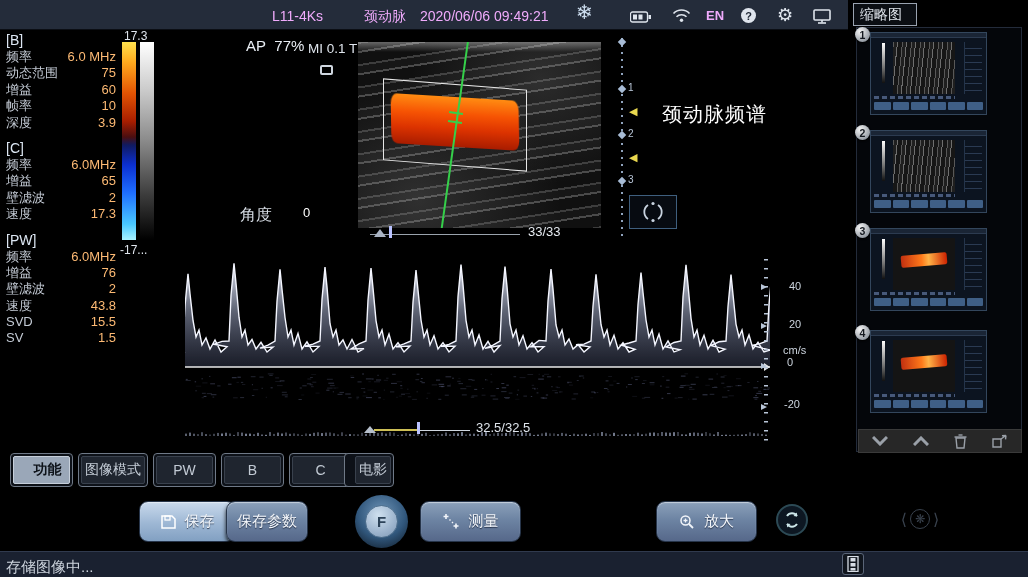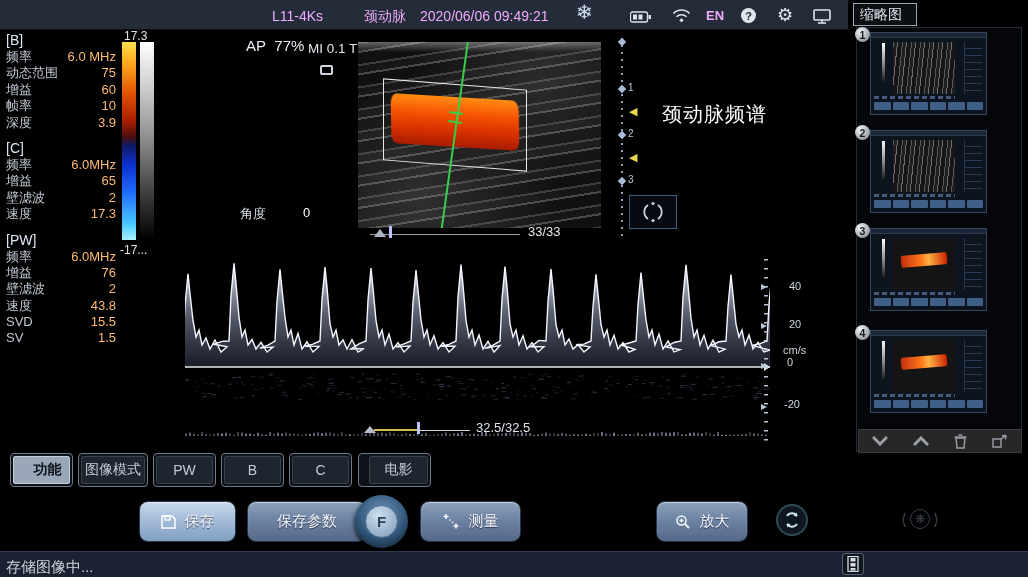--- a/index.html
+++ b/index.html
@@ -31,21 +31,21 @@
   .cbar-bottom{position:absolute;left:120px;top:243px;font-size:12px;color:#dfe5ed;}
   .cbar-color{position:absolute;left:122px;top:42px;width:14px;height:198px;
     background:linear-gradient(180deg,#ffe14d 0%,#ffab1e 10%,#e25303 26%,#a81e00 40%,#4a0e10 48%,#101a60 52%,#0b2fd0 62%,#1e6dff 76%,#49c8ff 92%,#a8f2ff 100%);}
   .cbar-gray{position:absolute;left:140px;top:42px;width:14px;height:198px;
     background:linear-gradient(180deg,#ffffff 0%,#c9c9c9 25%,#8a8a8a 50%,#3a3a3a 78%,#000 100%);}
 
   
   .ap-text{position:absolute;left:246px;top:37px;font-size:15px;color:#e9eef4;}
   .mi-text{position:absolute;left:308px;top:41px;font-size:13.5px;color:#dfe5ed;}
   .frame-ic{position:absolute;left:320px;top:65px;width:13px;height:10px;border:2px solid #cfd6df;border-radius:2px;}
-  .angle-label{position:absolute;left:240px;top:205px;font-size:13px;color:#d7dde5;text-align:center;}
+  .angle-label{position:absolute;left:240px;top:205px;font-size:16px;color:#d7dde5;text-align:center;}
   .angle-value{position:absolute;left:303px;top:205px;font-size:13px;color:#fff;}
 
   
   .bmode{position:absolute;left:358px;top:42px;width:243px;height:186px;overflow:hidden;background:
     radial-gradient(ellipse at 25% 85%, rgba(190,190,190,.18), transparent 55%),
     radial-gradient(ellipse at 75% 20%, rgba(200,200,200,.15), transparent 50%),
     repeating-linear-gradient(171deg,#3d3d3d 0 2px,#161616 2px 9px,#4a4a4a 9px 11px,#101010 11px 22px),
     linear-gradient(#1d1d1d,#0b0b0b);}
   .bmode::before{content:"";position:absolute;left:0;top:0;right:0;height:10px;background:linear-gradient(180deg,rgba(255,255,255,.35),transparent);}
   .cbox{position:absolute;left:25px;top:42px;width:144px;height:82px;border:1px solid #e6e6e6;transform:skewY(4.5deg);}
@@ -761,46 +761,46 @@
     </div>
   <div class="tab" style="left:153px;width:63px;">
       <div class="tab-inner">PW</div>
     </div>
   <div class="tab" style="left:221px;width:63px;">
       <div class="tab-inner">B</div>
     </div>
   <div class="tab" style="left:289px;width:63px;">
       <div class="tab-inner">C</div>
     </div>
-  <div class="tab" style="left:358px;width:73px;padding-left:10px;">
+  <div class="tab" style="left:344px;width:50px;padding-left:10px;">
       <div class="tab-inner">电影</div>
     </div>
 
   <div class="btn light" style="left:139px;width:97px;">
     <svg width="15" height="15" viewBox="0 0 15 15">
         <path d="M1 2 h10 l3 3 v9 h-13 z" fill="none" stroke="#ffffff" stroke-width="1.5"></path>
         <rect x="4" y="2" width="5" height="4" fill="none" stroke="#ffffff" stroke-width="1.3"></rect>
       </svg>
     <span>保存</span>
   </div>
-  <div class="btn" style="left:247px;width:120px;text-align:center;">
+  <div class="btn" style="left:226px;width:82px;text-align:center;">
     <span>保存参数</span>
   </div>
   <div class="knob">
       <div class="knob-inner">F</div>
     </div>
   <div class="btn" style="left:420px;width:101px;">
     <svg width="17" height="17" viewBox="0 0 17 17">
       <path d="M3 1 v5 M0.5 3.5 h5" stroke="#f2f5fa" stroke-width="1.6"></path>
       <path d="M6.5 6.5 l1 1 M9 9 l1 1" stroke="#f2f5fa" stroke-width="1.4"></path>
       <path d="M13 10.5 v5 M10.5 13 h5" stroke="#f2f5fa" stroke-width="1.6"></path>
     </svg>
     <span>测量</span>
   </div>
-  <div class="btn" style="left:656px;width:92px;">
+  <div class="btn" style="left:656px;width:101px;">
     <svg width="16" height="16" viewBox="0 0 16 16">
         <circle cx="6.5" cy="6.5" r="4.5" fill="none" stroke="#f2f5fa" stroke-width="1.5"></circle>
         <path d="M6.5 4.5 v4 M4.5 6.5 h4" stroke="#f2f5fa" stroke-width="1.3"></path>
         <line x1="10" y1="10" x2="14" y2="14" stroke="#f2f5fa" stroke-width="1.8"></line>
       </svg>
     <span>放大</span>
   </div>
   <div class="circlebtn">
     <svg width="18" height="18" viewBox="0 0 18 18">
       <path d="M4 5 A 6 6 0 0 1 14 5" fill="none" stroke="#cfe8ea" stroke-width="2"></path>

